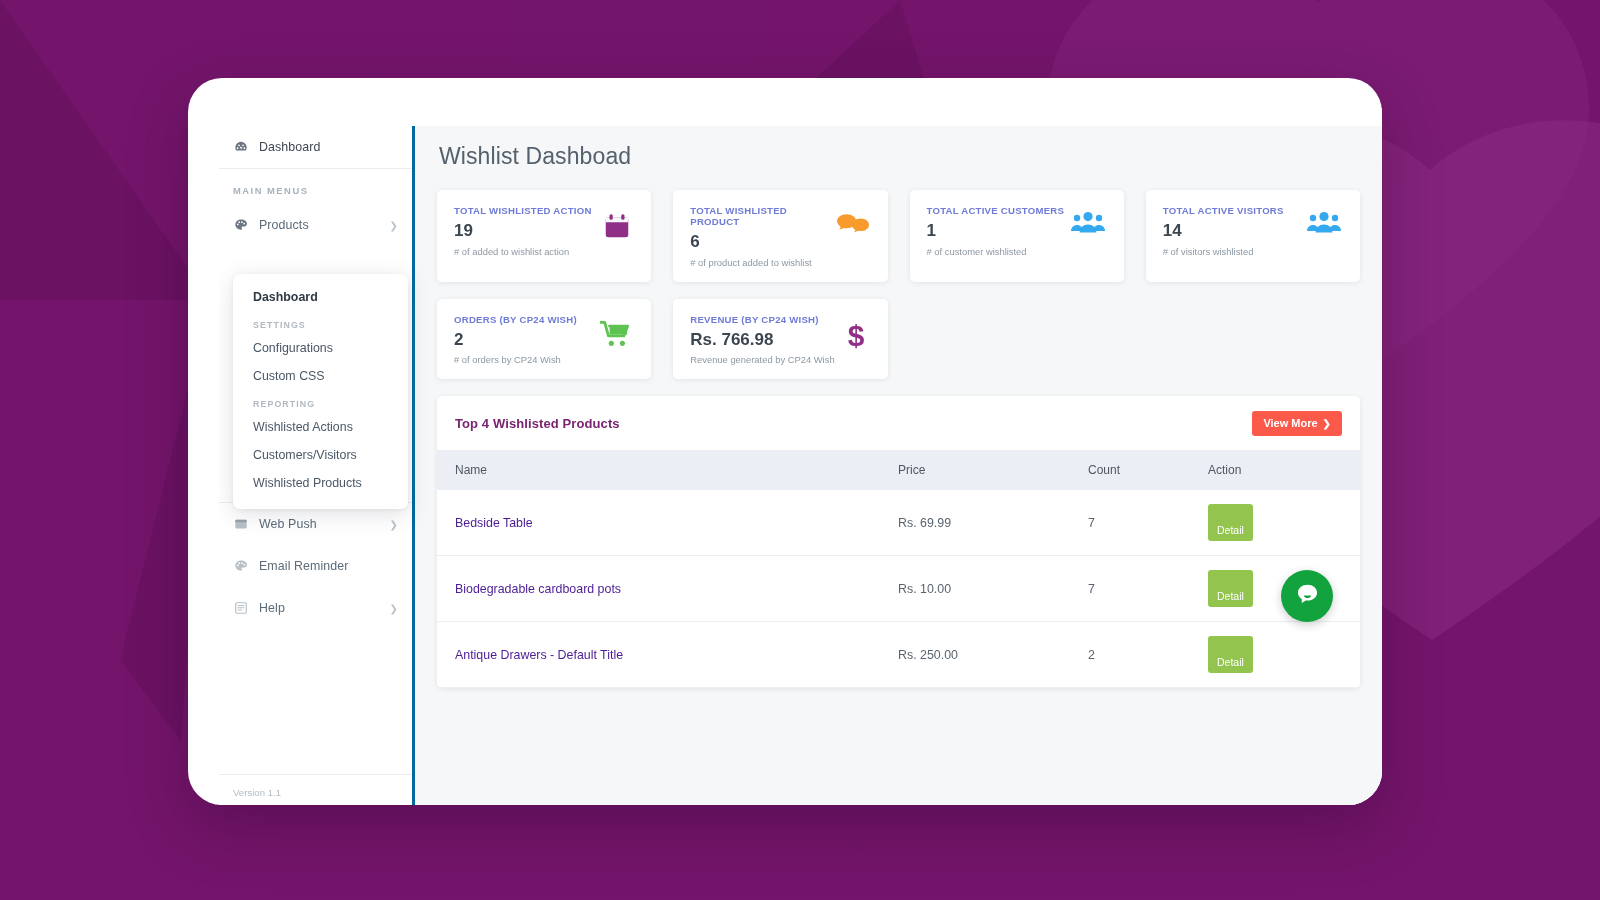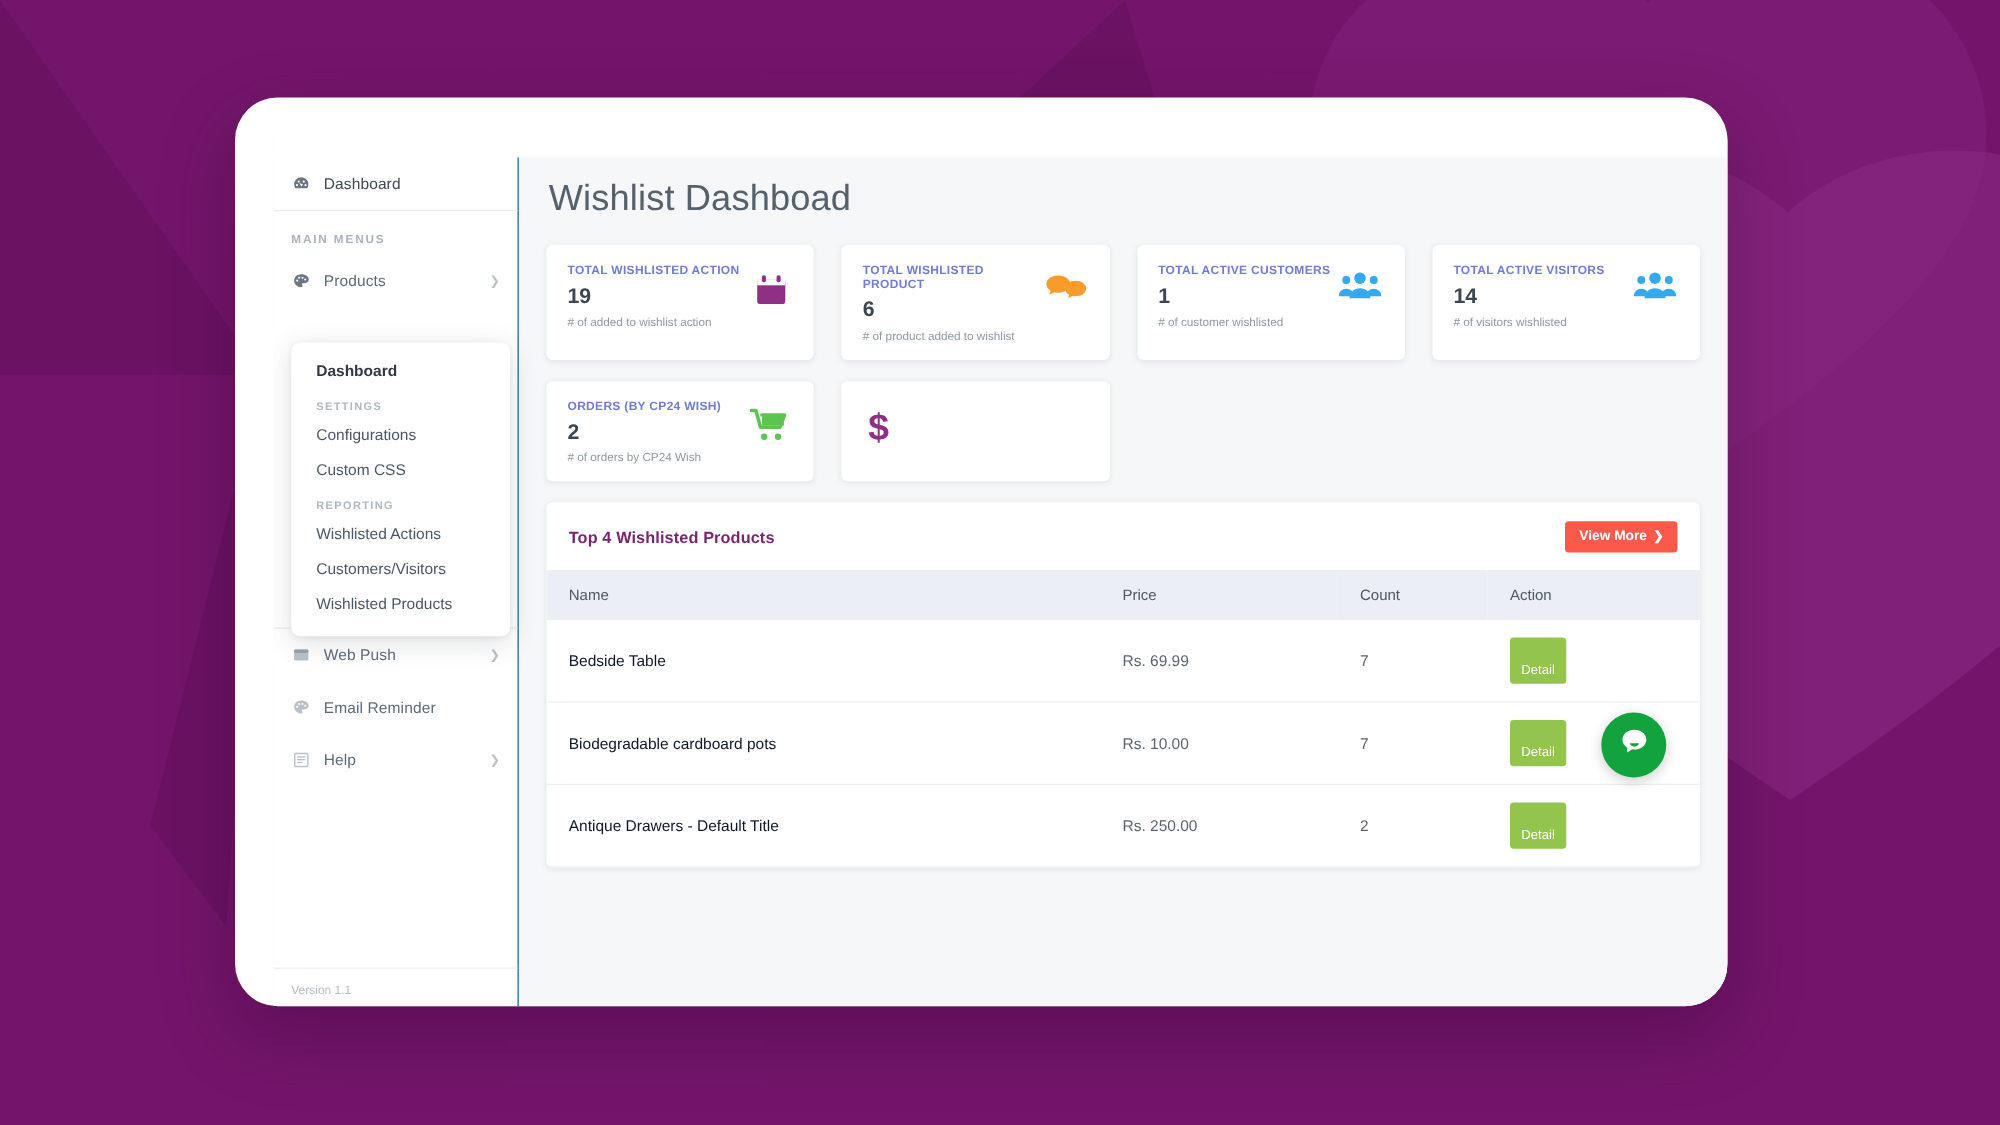--- a/index.html
+++ b/index.html
@@ -37,21 +37,21 @@
     width:100%;
   }
   .app-body { display:flex; width:100%; height:679px; }
 
   
   .sidebar {
     width:196px;
     background:#ffffff;
     flex:0 0 196px;
     position:relative;
-    border-right:1px solid #0369a1;
+    border-right:3px solid #0369a1;
   }
   .side-row {
     display:flex; align-items:center;
     padding:0 14px;
     height:42px;
     gap:11px;
     cursor:pointer;
   }
   .side-row .ico { width:15px; height:15px; display:inline-flex; align-items:center; justify-content:center; flex:0 0 15px; }
   .side-row .lbl { font-size:12.4px; color:#5b6b79; letter-spacing:.1px; white-space:nowrap; }
@@ -93,21 +93,21 @@
     font-size:8.8px; letter-spacing:1.1px; color:#b0b8c1; font-weight:600;
   }
 
   
   .content {
     flex:1; padding:17px 22px 0 22px;
     overflow:hidden;
     background:#f5f7f8;
   }
   .page-title {
-    font-size:29px; color:#55616d; font-weight:400;
+    font-size:23px; color:#55616d; font-weight:400;
     margin:0 0 20px 2px; letter-spacing:.1px;
   }
 
   .cards-row { display:flex; gap:22px; margin-bottom:17px; }
   .stat-card {
     flex:1;
     background:#ffffff;
     border-radius:5px;
     box-shadow:0 1px 5px rgba(60,70,90,0.10);
     padding:15px 17px 14px 17px;
@@ -155,21 +155,21 @@
     padding:13px 18px;
   }
   table.tbl tbody td {
     padding:14px 18px;
     font-size:12.4px;
     color:#5a646e;
     border-bottom:1px solid #edeff1;
     vertical-align:middle;
   }
   table.tbl tbody tr:last-child td { border-bottom:1px solid #edeff1; }
-  .prod-link { color:#0f172a; cursor:pointer; }
+  .prod-link { color:#4c1d95; cursor:pointer; }
   .btn-detail {
     background:#92c44e; color:#fff;
     border:none; border-radius:3px;
     font-size:10.5px; padding:20px 9px 5px 9px;
     cursor:pointer;
     font-family:"Liberation Sans", sans-serif;
   }
   .col-price { width:190px; }
   .col-count { width:120px; }
   .col-action { width:170px; }
@@ -377,20 +377,25 @@
               <svg width="32" height="28" viewBox="0 0 26 24">
                 <path d="M0 2h3.3l3.2 11.6h13.2L23 5.2H7.4" fill="none" stroke="#5fc352" stroke-width="2.4" stroke-linecap="round" stroke-linejoin="round"></path>
                 <rect x="7.5" y="5.5" width="15" height="7" fill="#5fc352"></rect>
                 <circle cx="9" cy="20" r="2.2" fill="#5fc352"></circle>
                   <circle cx="18.5" cy="20" r="2.2" fill="#5fc352"></circle>
               </svg>
             </span>
           </div>
 
           <div class="stat-card">
+            <div class="stat-text">
+              <span class="stat-label">REVENUE (BY CP24 WISH)</span>
+              <span class="stat-value">Rs. 766.98</span>
+              <span class="stat-sub">Revenue generated by CP24 Wish</span>
+            </div>
             <span class="stat-icon">
               <svg width="26" height="32" viewBox="0 0 18 30">
                 <text x="9" y="24" font-family="Liberation Sans, sans-serif" font-size="28" font-weight="700" fill="#8f2f86" text-anchor="middle">$</text>
               </svg>
             </span>
           </div>
 
           <div class="stat-card ghost"></div>
           <div class="stat-card ghost"></div>
         </div>

